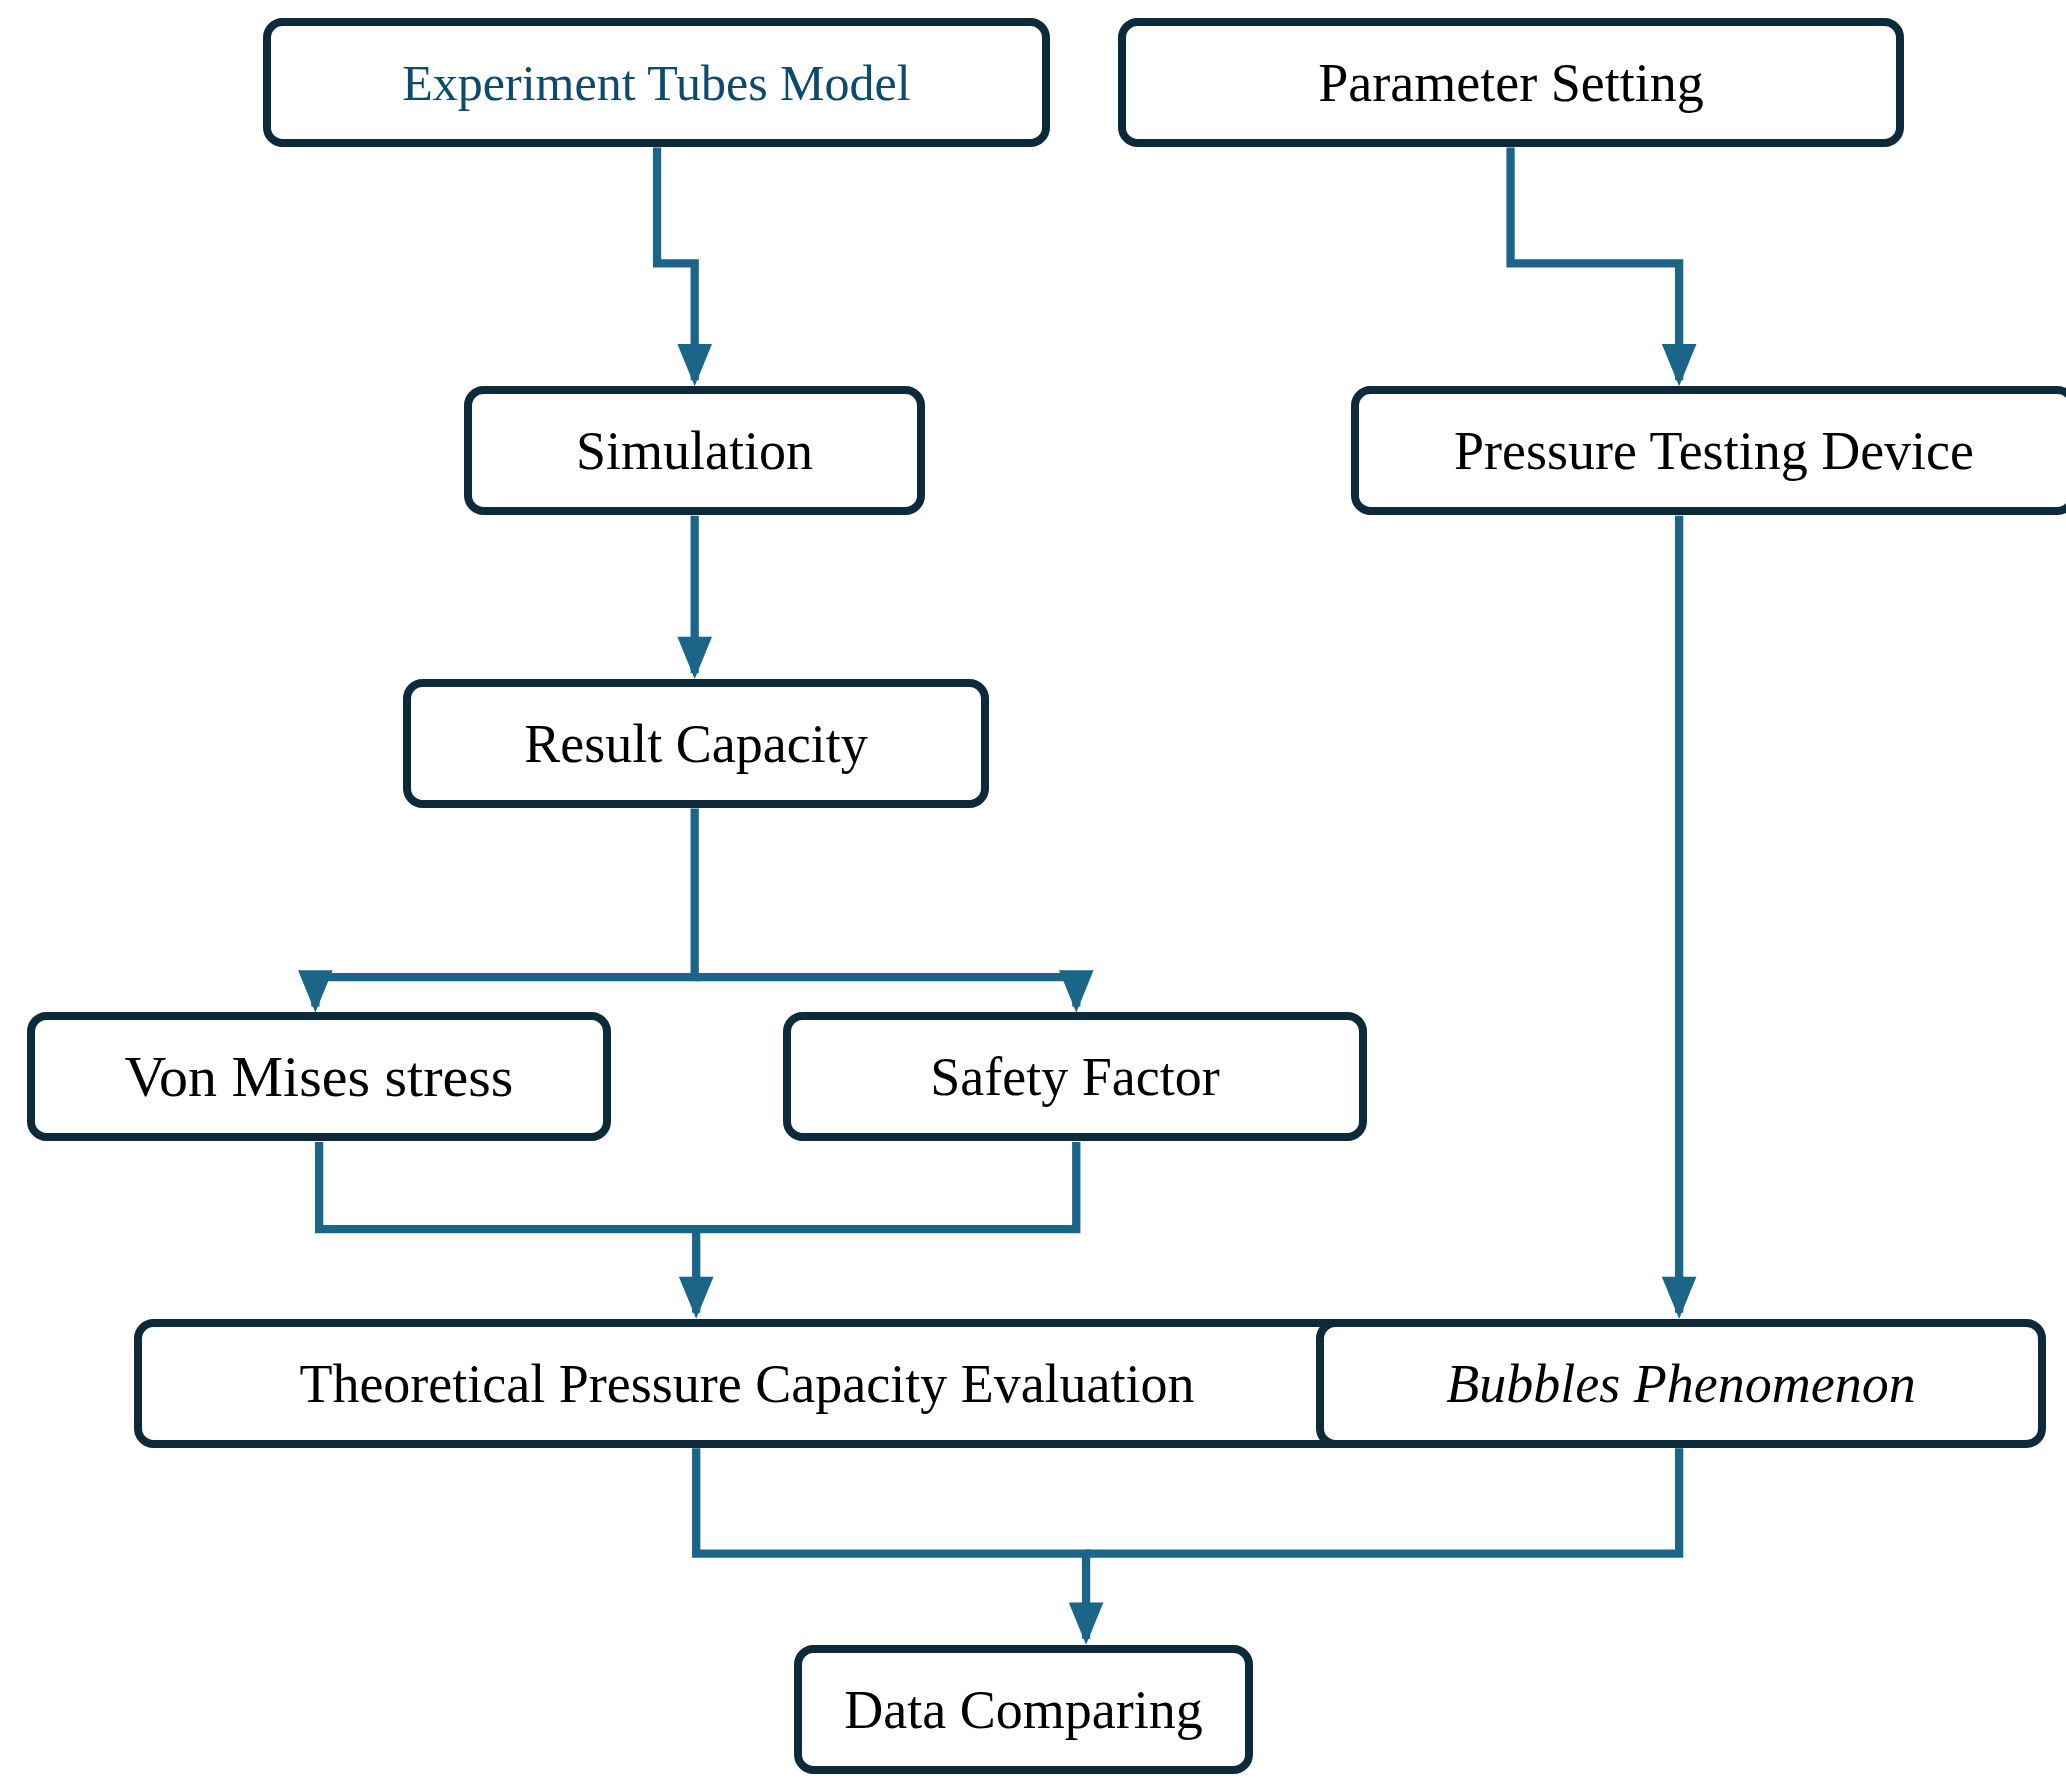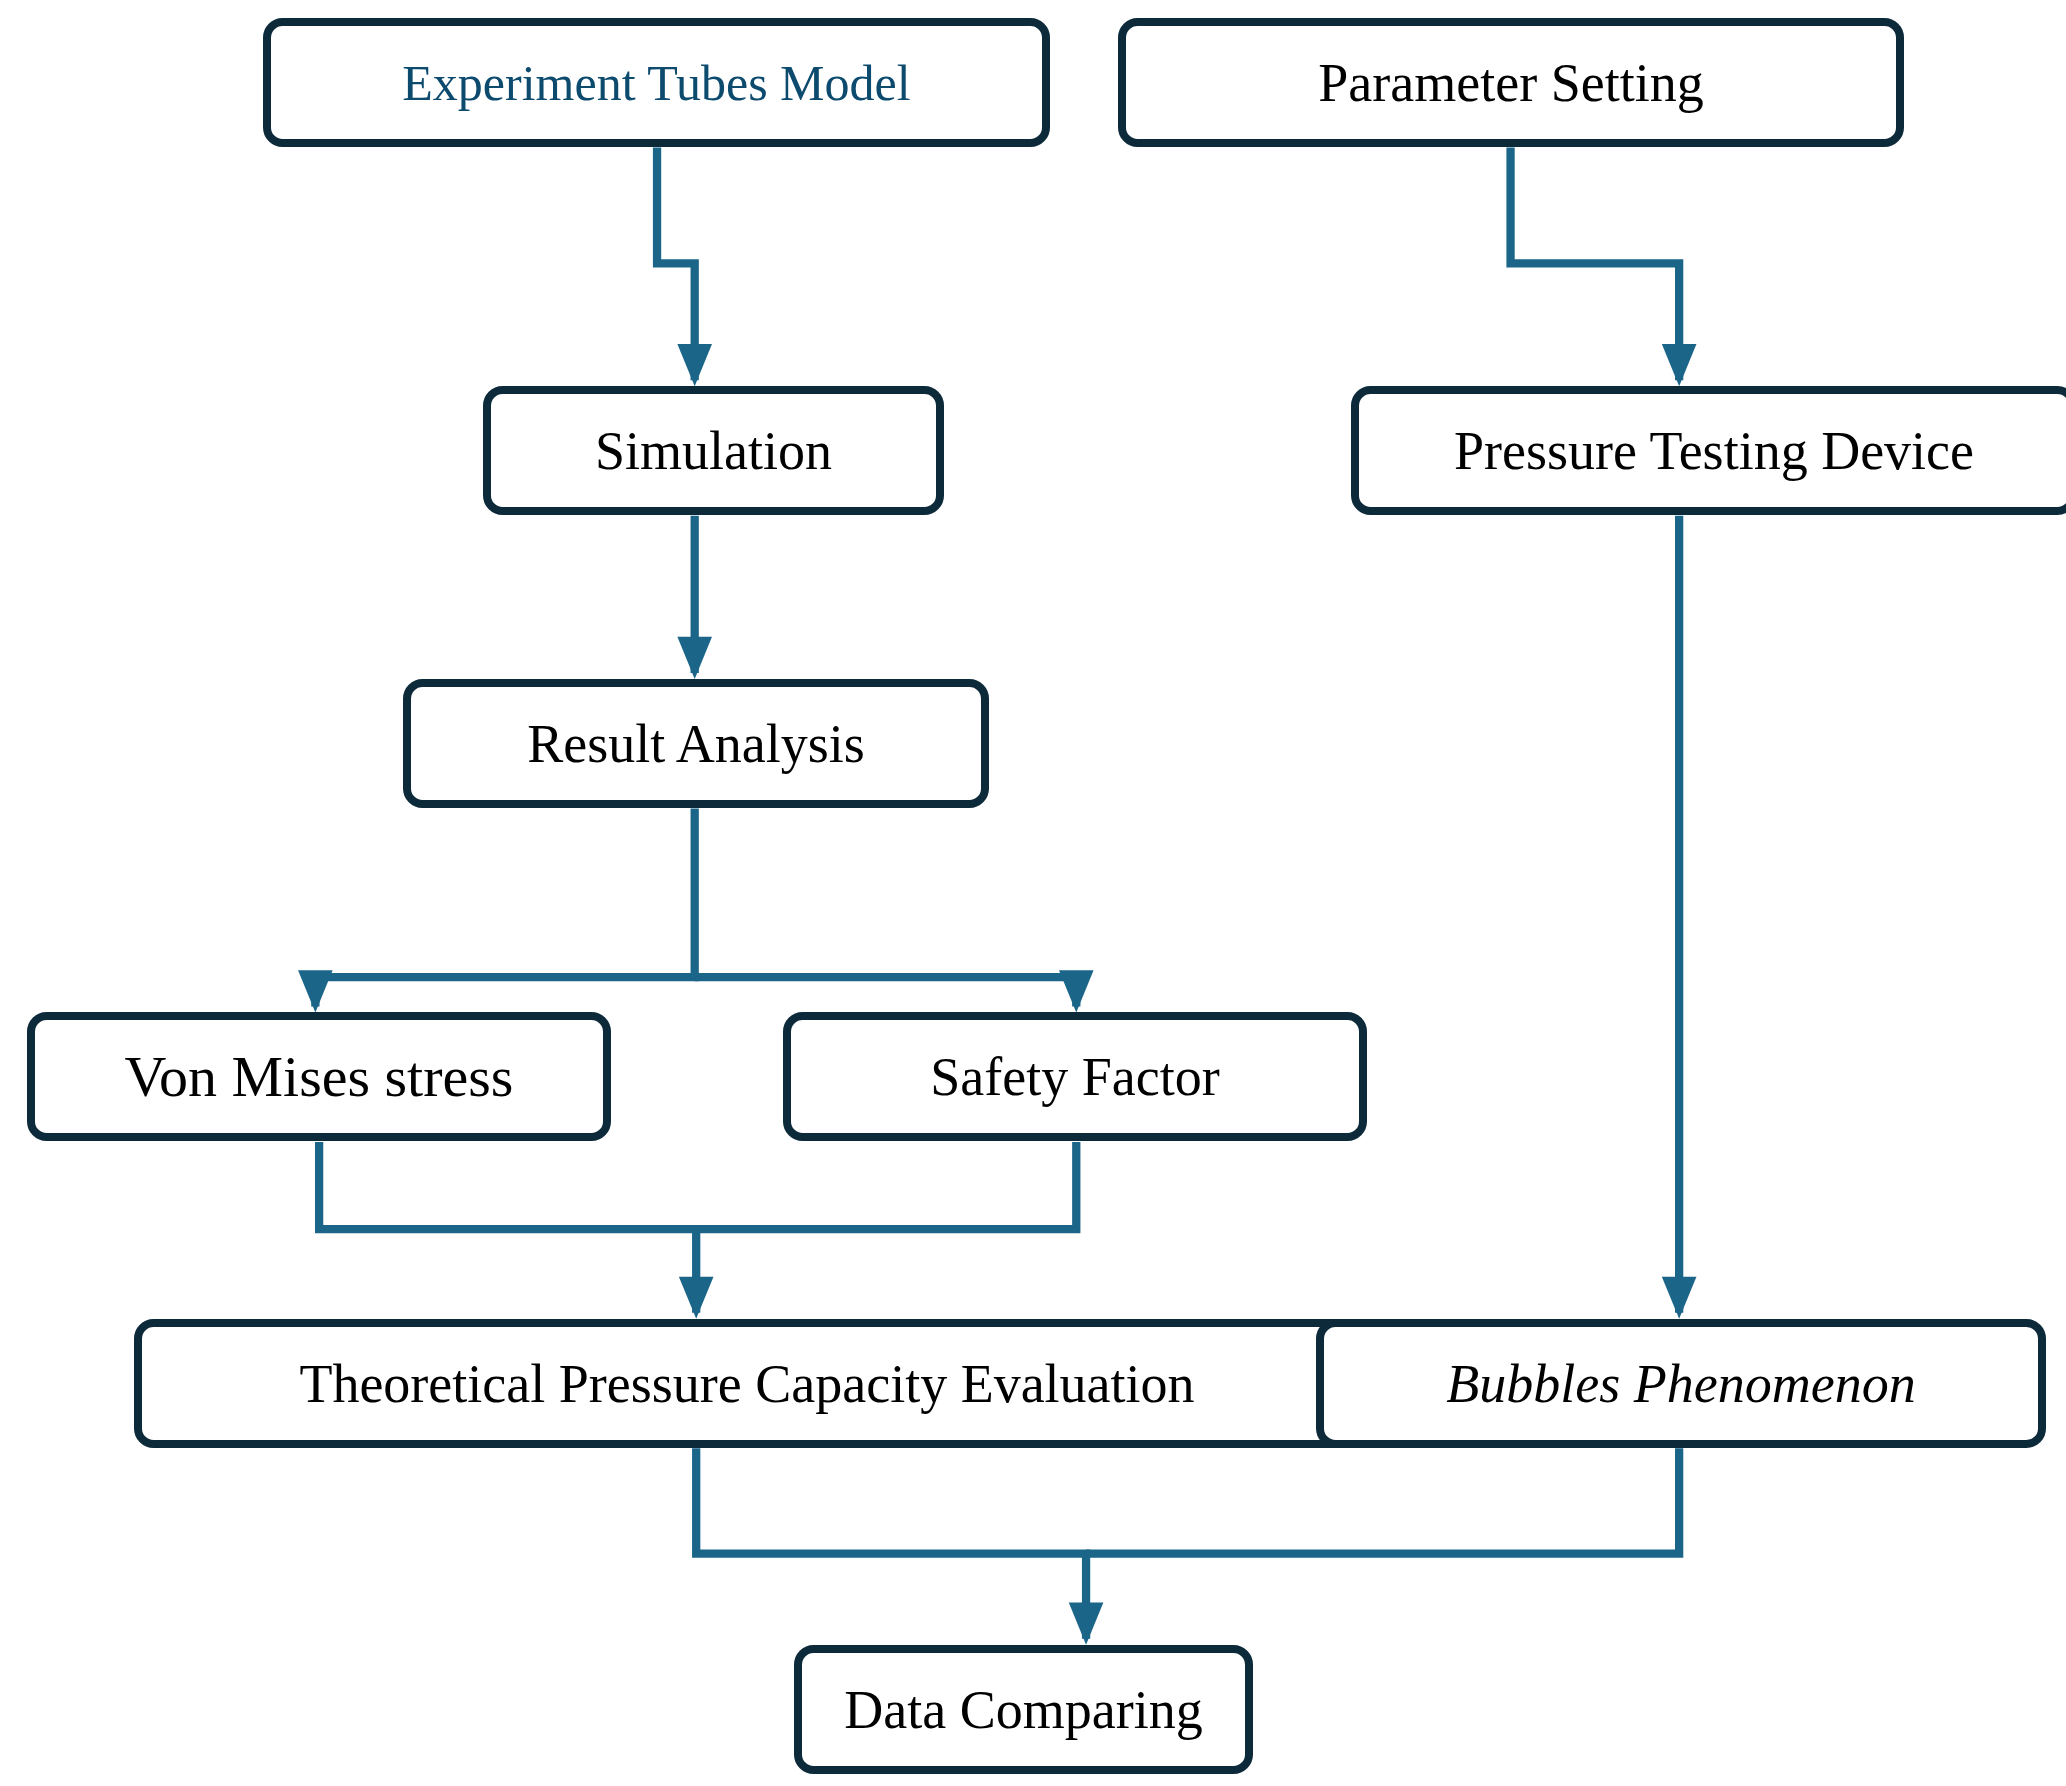--- a/index.html
+++ b/index.html
@@ -72,28 +72,28 @@
         <polygon points="1420,2129 1466,2129 1443,2185" fill="#1b6589"></polygon>
       </g>
   </svg>
   <div id="node-layer">
       <div class="node-box" style="left: 263px; top: 18px; width: 787px; height: 129px; border-width: 8.3px; border-color: rgb(13, 42, 58); border-radius: 19.6px; background: rgb(255, 255, 255);">
         <span class="node-label" style="font-size: 50px; color: #0c4a6e;">Experiment Tubes Model</span>
       </div>
       <div class="node-box" style="left: 1118px; top: 18px; width: 786px; height: 129px; border-width: 8.3px; border-color: rgb(13, 42, 58); border-radius: 19.6px; background: rgb(255, 255, 255);">
         <span class="node-label" style="font-size: 54px; color: rgb(0, 0, 0);">Parameter Setting</span>
       </div>
-      <div class="node-box" style="left: 464px; top: 386px; width: 461px; height: 129px; border-width: 8.3px; border-color: rgb(13, 42, 58); border-radius: 19.6px; background: rgb(255, 255, 255); margin-left: 19px;">
+      <div class="node-box" style="left: 464px; top: 386px; width: 461px; height: 129px; border-width: 8.3px; border-color: rgb(13, 42, 58); border-radius: 19.6px; background: rgb(255, 255, 255);">
         <span class="node-label" style="font-size: 54px; color: rgb(0, 0, 0);">Simulation</span>
       </div>
       <div class="node-box" style="left: 1318px; top: 386px; width: 726px; height: 129px; border-width: 8.3px; border-color: rgb(13, 42, 58); border-radius: 19.6px; background: rgb(255, 255, 255); margin-left: 33px;">
         <span class="node-label" style="font-size: 54px; color: rgb(0, 0, 0);">Pressure Testing Device</span>
       </div>
       <div class="node-box" style="left: 403px; top: 679px; width: 586px; height: 129px; border-width: 8.3px; border-color: rgb(13, 42, 58); border-radius: 19.6px; background: rgb(255, 255, 255);">
-        <span class="node-label" style="font-size: 54px; color: rgb(0, 0, 0);">Result Analysis</span>
+        <span class="node-label" style="font-size: 54px; color: rgb(0, 0, 0);">Result Capacity</span>
       </div>
       <div class="node-box" style="left: 27px; top: 1012px; width: 584px; height: 129px; border-width: 8.3px; border-color: rgb(13, 42, 58); border-radius: 19.6px; background: rgb(255, 255, 255);">
         <span class="node-label" style="font-size: 58px; color: rgb(0, 0, 0);">Von Mises stress</span>
       </div>
       <div class="node-box" style="left: 783px; top: 1012px; width: 584px; height: 129px; border-width: 8.3px; border-color: rgb(13, 42, 58); border-radius: 19.6px; background: rgb(255, 255, 255);">
         <span class="node-label" style="font-size: 54px; color: rgb(0, 0, 0);">Safety Factor</span>
       </div>
       <div class="node-box" style="left: 134px; top: 1319px; width: 1226px; height: 129px; border-width: 8.3px; border-color: rgb(13, 42, 58); border-radius: 19.6px; background: rgb(255, 255, 255);">
         <span class="node-label" style="font-size: 54px; color: rgb(0, 0, 0);">Theoretical Pressure Capacity Evaluation</span>
       </div>

